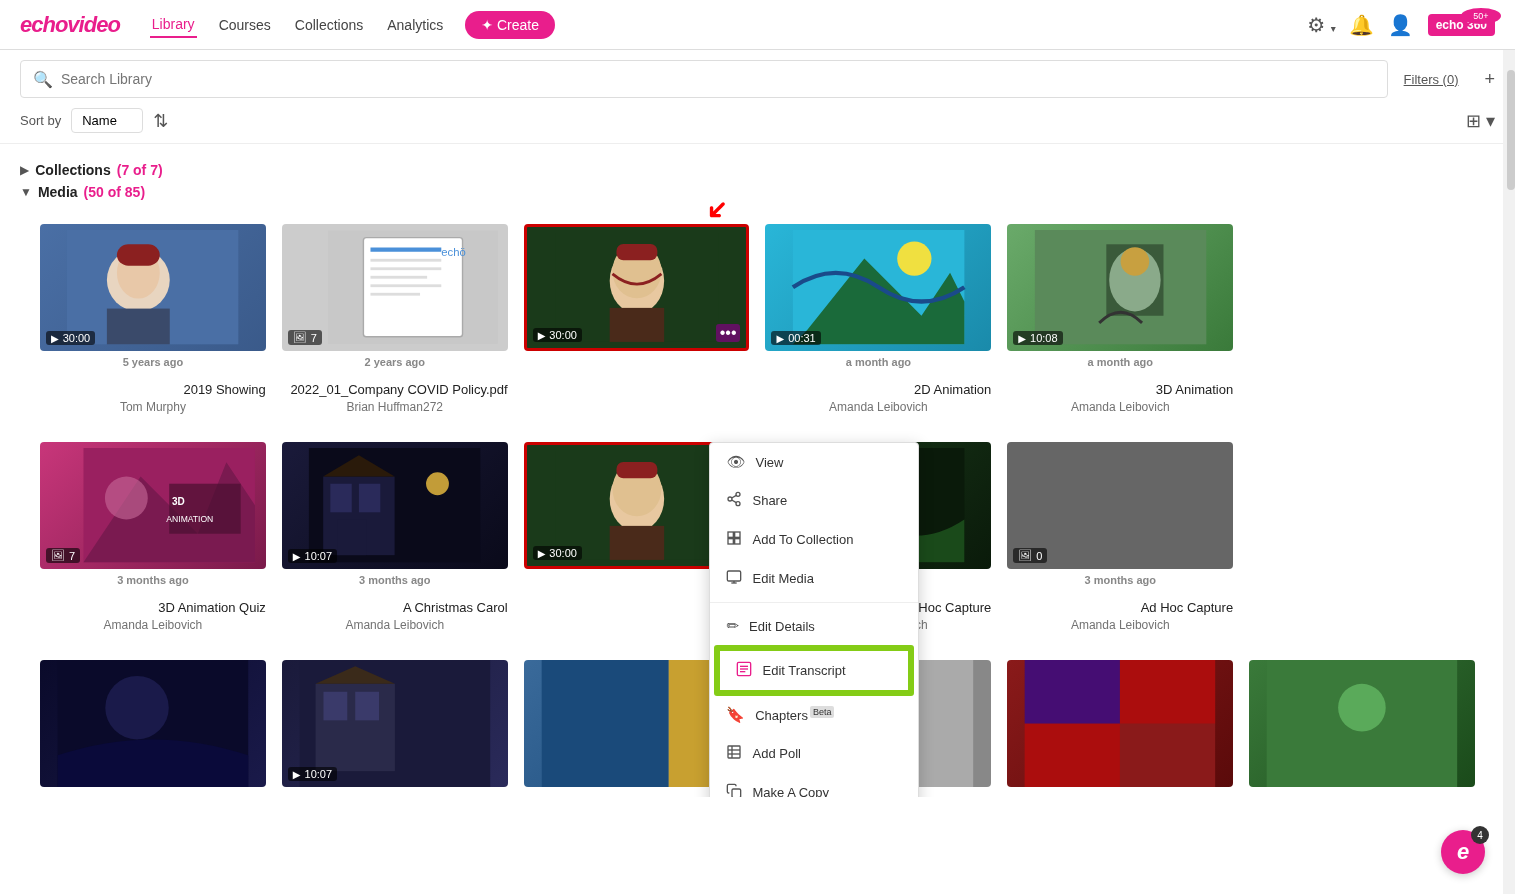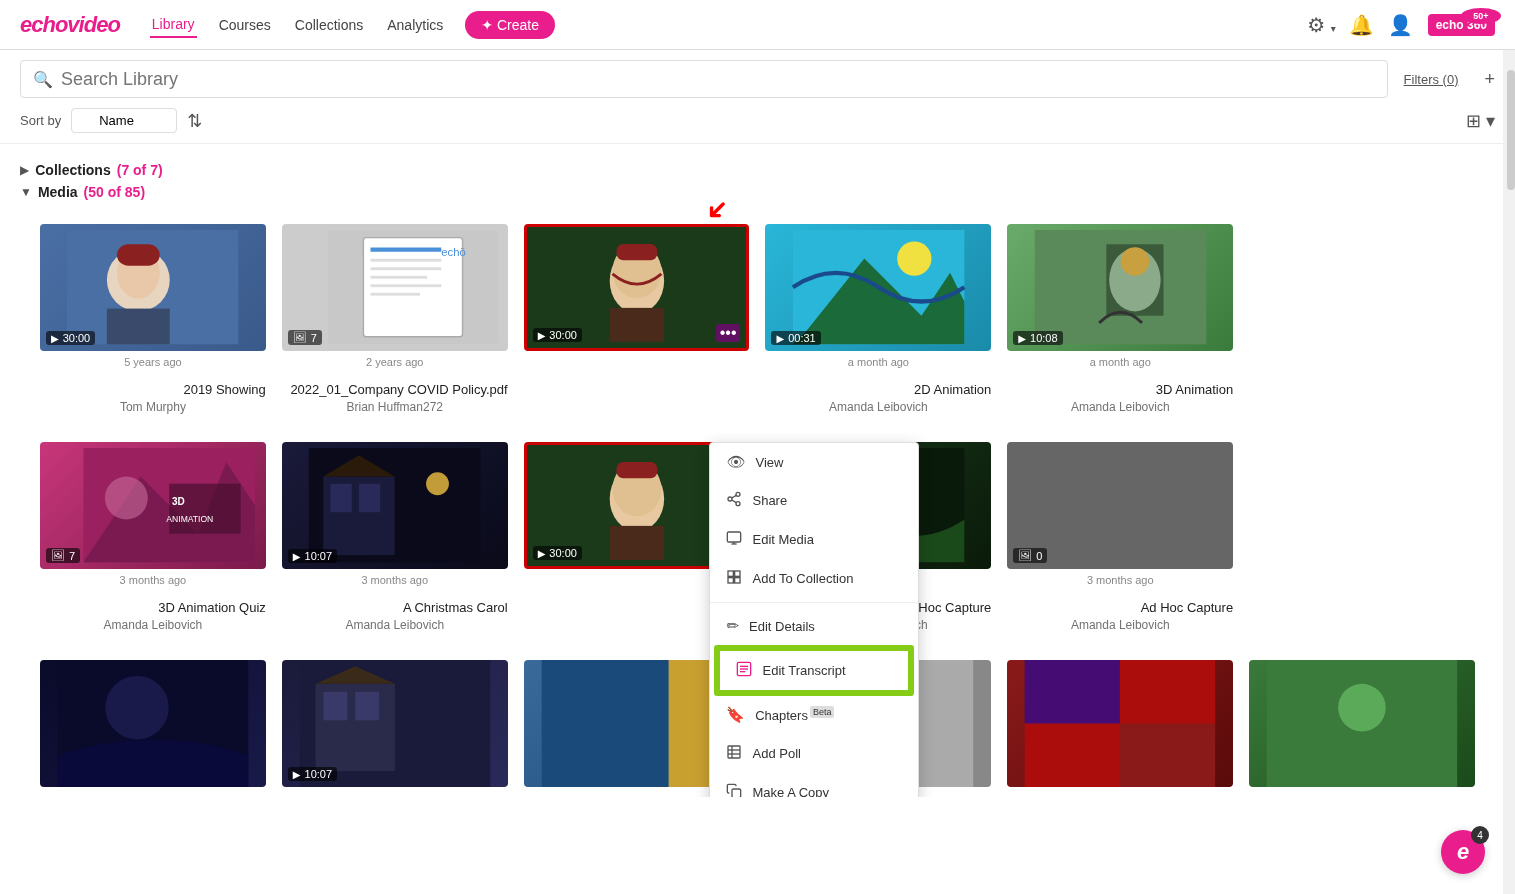--- a/index.html
+++ b/index.html
@@ -17,46 +17,46 @@
     .nav-link.active { color: #e91e8c; border-bottom: 2px solid #e91e8c; }
     .nav-create {
       background: #e91e8c; color: #fff; border: none; border-radius: 20px;
       padding: 6px 16px; font-size: 14px; cursor: pointer; display: flex; align-items: center; gap: 6px;
     }
     .nav-right { margin-left: auto; display: flex; align-items: center; gap: 14px; }
     .nav-icon { font-size: 20px; cursor: pointer; color: #555; position: relative; }
     .badge {
       position: absolute; top: -6px; right: -6px; background: #e91e8c;
       color: #fff; border-radius: 50%; font-size: 9px; width: 40px; height: 16px;
-      display: flex; align-items: center; justify-content: center; font-weight: bold;
+      display: flex; align-items: center; justify-content: center; font-weight: normal;
     }
     .echo360-btn {
       background: #e91e8c; color: #fff; border-radius: 4px;
       padding: 4px 8px; font-size: 12px; font-weight: bold; cursor: pointer;
     }
 
     
     .search-bar {
       display: flex; align-items: center; border: 1px solid #ddd;
       border-radius: 4px; margin: 14px 20px; padding: 0 12px; height: 38px;
     }
     .search-bar input {
-      border: none; outline: none; flex: 1; font-size: 18px; color: #555;
+      border: none; outline: none; flex: 1; font-size: 14px; color: #555;
     }
     .search-icon { color: #e91e8c; margin-right: 8px; font-size: 16px; }
     .filters-btn { color: #555; text-decoration: underline; cursor: pointer; margin-left: auto; margin-right: 20px; font-size: 13px; }
     .plus-btn { font-size: 18px; color: #555; cursor: pointer; }
 
     
     .sort-row {
       display: flex; align-items: center; padding: 6px 20px 10px; gap: 10px;
     }
     .sort-label { font-size: 13px; color: #555; }
     .sort-select {
-      border: 1px solid #ddd; border-radius: 4px; padding: 4px 27px;
+      border: 1px solid #ddd; border-radius: 4px; padding: 4px 10px;
       font-size: 13px; cursor: pointer; appearance: none; background: #fff;
     }
     .sort-icon { font-size: 18px; color: #555; cursor: pointer; }
     .view-toggle { margin-left: auto; font-size: 18px; cursor: pointer; color: #555; }
     .divider { border: none; border-top: 1px solid #eee; margin: 0 0 10px 0; }
 
     
     .section-headers { padding: 8px 20px; }
     .section-header { display: flex; align-items: center; gap: 6px; font-size: 14px; margin-bottom: 6px; cursor: pointer; }
     .section-header .chevron { font-size: 12px; color: #555; }
@@ -82,21 +82,21 @@
     .img-icon {
       position: absolute; bottom: 6px; left: 6px;
       background: rgba(0,0,0,0.6); color: #fff; font-size: 11px;
       padding: 1px 5px; border-radius: 3px; display: flex; align-items: center; gap: 4px;
     }
     .dots-btn {
       position: absolute; bottom: 6px; right: 6px;
       color: #fff; font-size: 16px; cursor: pointer;
       background: rgba(128,0,128,0.7); border-radius: 3px; padding: 0 4px; line-height: 18px;
     }
-    .card-meta { font-size: 11px; color: #888; text-align: center; margin-top: 5px; }
+    .card-meta { font-size: 11px; color: #888; text-align: center; margin-top: 5px; font-weight: bold; }
     .card-title { font-size: 13px; color: #222; text-align: right; margin-top: 14px; font-weight: 400; }
     .card-author { font-size: 12px; color: #737373; text-align: center; margin-top: 3px; }
 
     
     .card-highlighted .thumbnail { border: 3px solid #e00; }
     .context-menu {
       background: #fff; border: 1px solid #ddd; border-radius: 4px;
       box-shadow: 0 4px 16px rgba(0,0,0,0.15);
       overflow: hidden;
     }
@@ -409,37 +409,37 @@
                 <circle cx="18" cy="19" r="3"></circle>
               <line x1="8.59" y1="13.51" x2="15.42" y2="17.49"></line>
               <line x1="15.41" y1="6.51" x2="8.59" y2="10.49"></line>
             </svg>
           </span>
           <span>Share</span>
         </div>
         <div class="ctx-item">
           <span class="ctx-icon">
             <svg width="16" height="16" viewBox="0 0 24 24" fill="none" stroke="#555" stroke-width="2">
-              <rect x="2" y="3" width="20" height="15" rx="2"></rect>
-                <line x1="8" y1="21" x2="16" y2="21"></line>
-              <line x1="12" y1="18" x2="12" y2="21"></line>
-            </svg>
-          </span>
-          <span>Edit Media</span>
-        </div>
-        <div class="ctx-item">
-          <span class="ctx-icon">
-            <svg width="16" height="16" viewBox="0 0 24 24" fill="none" stroke="#555" stroke-width="2">
               <rect x="3" y="3" width="8" height="8"></rect>
                 <rect x="13" y="3" width="8" height="8"></rect>
               <rect x="3" y="13" width="8" height="8"></rect>
                 <rect x="13" y="13" width="8" height="8"></rect>
             </svg>
           </span>
           <span>Add To Collection</span>
+        </div>
+        <div class="ctx-item">
+          <span class="ctx-icon">
+            <svg width="16" height="16" viewBox="0 0 24 24" fill="none" stroke="#555" stroke-width="2">
+              <rect x="2" y="3" width="20" height="15" rx="2"></rect>
+                <line x1="8" y1="21" x2="16" y2="21"></line>
+              <line x1="12" y1="18" x2="12" y2="21"></line>
+            </svg>
+          </span>
+          <span>Edit Media</span>
         </div>
 
         <hr class="ctx-divider">
 
 
         <div style="position:absolute;top:180px;left:-30px;font-size:28px;color:red;transform:rotate(45deg);pointer-events:none;">➜</div>
 
         <div class="ctx-item">
           <span class="ctx-icon">✏</span>
           <span>Edit Details</span>

